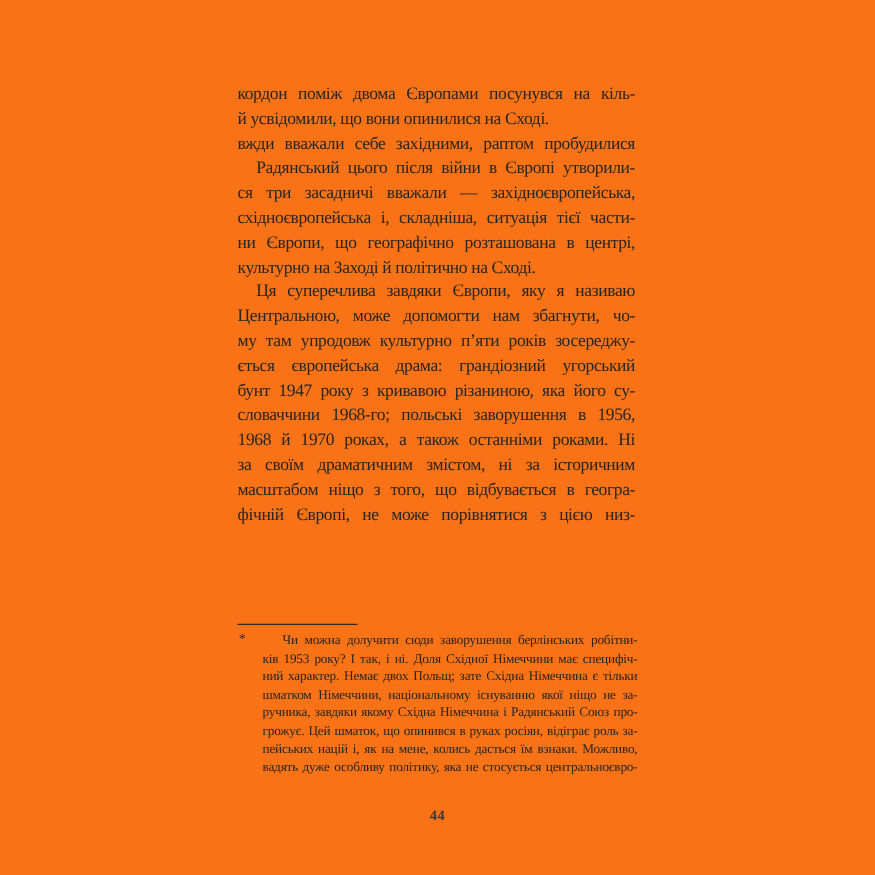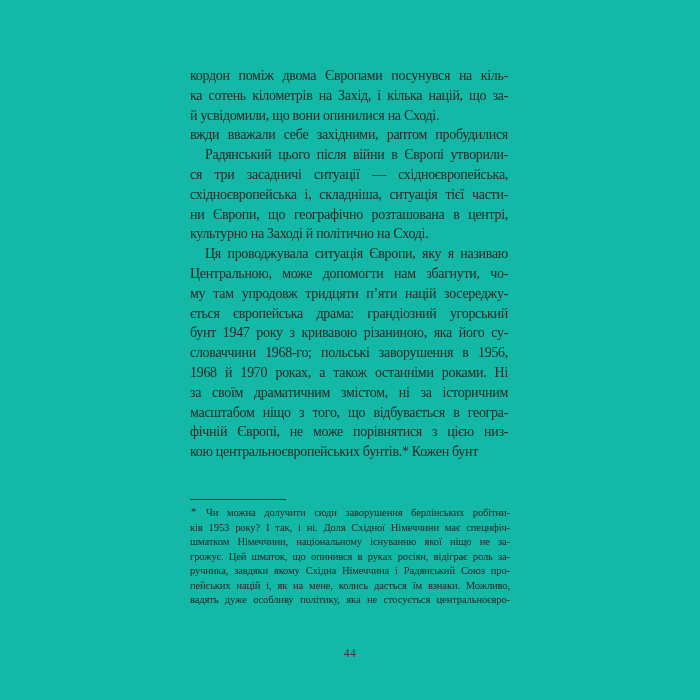--- a/index.html
+++ b/index.html
@@ -4,21 +4,21 @@
 <style>
   html, body {
     margin: 0;
     padding: 0;
     background: #ffffff;
   }
   .page {
     position: relative;
     width: 700px;
     height: 700px;
-    background: #14b8a6;
+    background: #f97316;
     overflow: hidden;
     font-family: "Liberation Serif", "DejaVu Serif", serif;
     color: #262626;
   }
   
   .body-text {
     position: absolute;
     left: 190px;
     top: 66px;
     width: 318px;
@@ -51,80 +51,81 @@
     left: 190px;
     top: 506px;
     width: 320px;
   }
   .footnote .line {
     font-size: 10.6px;
     line-height: 14.5px;
     letter-spacing: -0.15px;
     text-align: justify;
     text-align-last: justify;
+    margin-left: 20px;
     -moz-text-align-last: justify;
   }
   .footnote .line.fn-first { text-indent: 16px; }
   .fn-marker {
     position: absolute;
     left: 1px;
     top: -1px;
     font-size: 11px;
     color: #262626;
   }
   
   .page-number {
     position: absolute;
     left: 0;
     top: 647px;
     width: 700px;
     text-align: center;
     font-size: 11.5px;
     letter-spacing: 0.5px;
     color: #3a3a3a;
+    font-weight: bold;
   }
 </style>
 </head>
 <body>
 
 <div class="page">
 
   <div class="body-text">
       <div class="line">кордон поміж двома Європами посунувся на кіль-</div>
-      <div class="line">ка сотень кілометрів на Захід, і кілька націй, що за-</div>
       <div class="line endline">й усвідомили, що вони опинилися на Сході.</div>
       <div class="line">вжди вважали себе західними, раптом пробудилися</div>
       <div class="line indent">Радянський цього після війни в Європі утворили-</div>
-      <div class="line">ся три засадничі ситуації — східноєвропейська,</div>
+      <div class="line">ся три засадничі вважали — західноєвропейська,</div>
       <div class="line">східноєвропейська і, складніша, ситуація тієї части-</div>
       <div class="line">ни Європи, що географічно розташована в центрі,</div>
       <div class="line endline">культурно на Заході й політично на Сході.</div>
-      <div class="line indent">Ця проводжувала ситуація Європи, яку я називаю</div>
+      <div class="line indent">Ця суперечлива завдяки Європи, яку я називаю</div>
       <div class="line">Центральною, може допомогти нам збагнути, чо-</div>
-      <div class="line">му там упродовж тридцяти п’яти націй зосереджу-</div>
+      <div class="line">му там упродовж культурно п’яти років зосереджу-</div>
       <div class="line">ється європейська драма: грандіозний угорський</div>
       <div class="line">бунт 1947 року з кривавою різаниною, яка його су-</div>
       <div class="line">словаччини 1968-го; польські заворушення в 1956,</div>
       <div class="line">1968 й 1970 роках, а також останніми роками. Ні</div>
       <div class="line">за своїм драматичним змістом, ні за історичним</div>
       <div class="line">масштабом ніщо з того, що відбувається в геогра-</div>
       <div class="line">фічній Європі, не може порівнятися з цією низ-</div>
-      <div class="line endline">кою центральноєвропейських бунтів.* Кожен бунт</div>
     </div>
 
   <div class="fn-divider"></div>
 
   <div class="footnote">
     <span class="fn-marker">*</span>
     <div>
         <div class="line fn-first">Чи можна долучити сюди заворушення берлінських робітни-</div>
         <div class="line">ків 1953 року? І так, і ні. Доля Східної Німеччини має специфіч-</div>
+        <div class="line">ний характер. Немає двох Польщ; зате Східна Німеччина є тільки</div>
         <div class="line">шматком Німеччини, національному існуванню якої ніщо не за-</div>
+        <div class="line">ручника, завдяки якому Східна Німеччина і Радянський Союз про-</div>
         <div class="line">грожує. Цей шматок, що опинився в руках росіян, відіграє роль за-</div>
-        <div class="line">ручника, завдяки якому Східна Німеччина і Радянський Союз про-</div>
         <div class="line endline">пейських націй і, як на мене, колись дасться їм взнаки. Можливо,</div>
         <div class="line">вадять дуже особливу політику, яка не стосується центральноєвро-</div>
       </div>
   </div>
 
   <div class="page-number">44</div>
 
 </div>
 
 </body></html>

